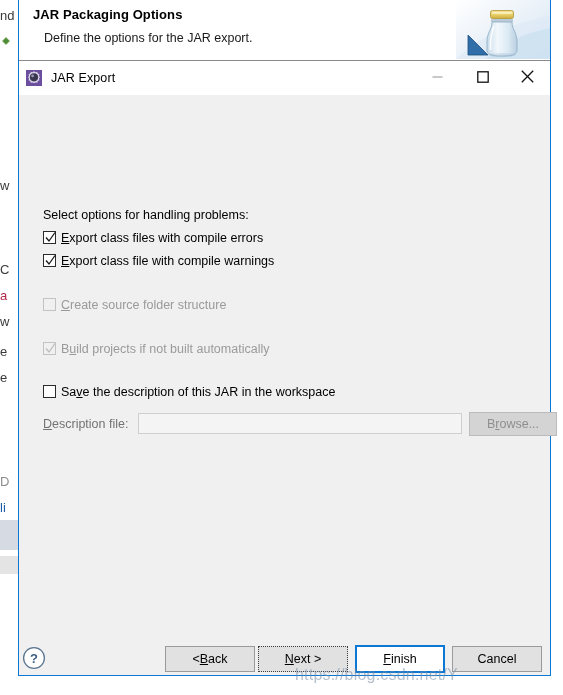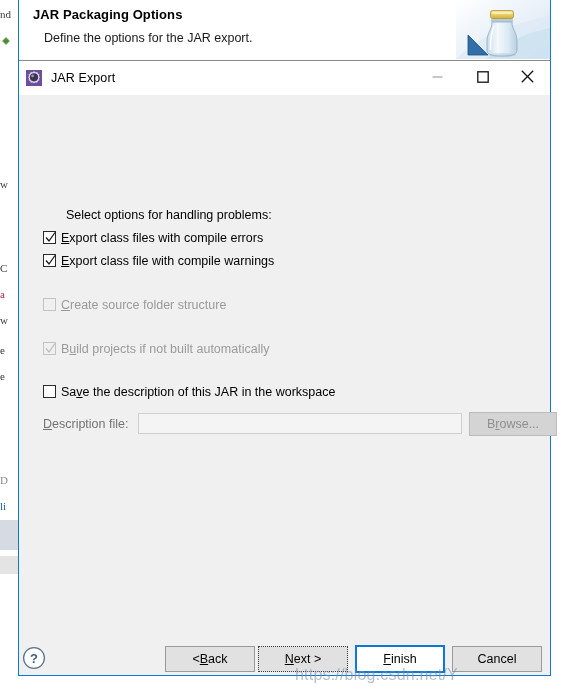--- a/index.html
+++ b/index.html
@@ -21,22 +21,22 @@
   #backdrop {
     position: absolute;
     left: 0; top: 0;
     width: 563px; height: 695px;
     background: #ffffff;
   }
   .bg-strip {
     position: absolute;
     left: 0;
     width: 18px;
-    font-family: Liberation Serif, serif;
-    font-size: 11px;
+    font-family: Liberation Sans, sans-serif;
+    font-size: 13px;
     color: #3a3a3a;
     overflow: hidden;
     white-space: nowrap;
   }
   .bg-panel-grey {
     position: absolute;
     left: 0; top: 520px;
     width: 18px; height: 30px;
     background: #d6dbe3;
   }
@@ -392,21 +392,21 @@
         <svg width="13" height="13" viewBox="0 0 13 13">
           <line x1="0.8" y1="0.8" x2="12.2" y2="12.2" stroke="#111111" stroke-width="1.25"></line>
           <line x1="12.2" y1="0.8" x2="0.8" y2="12.2" stroke="#111111" stroke-width="1.25"></line>
         </svg>
       </div>
     </div>
   </div>
 
   <div id="body">
 
-    <div class="label-plain" style="left:24px; top:113px;margin-left:23px;">Select options for handling problems:</div>
+    <div class="label-plain" style="left:24px; top:113px;">Select options for handling problems:</div>
 
     <div class="cbrow" style="left:24px; top:136px;">
       <span class="cbox">
         <svg class="tick" viewBox="0 0 11 13">
           <polyline points="1,6.5 4,10 10,1.5" fill="none" stroke="#1a1a1a" stroke-width="1.3"></polyline>
         </svg>
       </span>
       <span class="cblabel"><span class="mn">E</span><span>xport class files with compile errors</span></span>
     </div>
 

